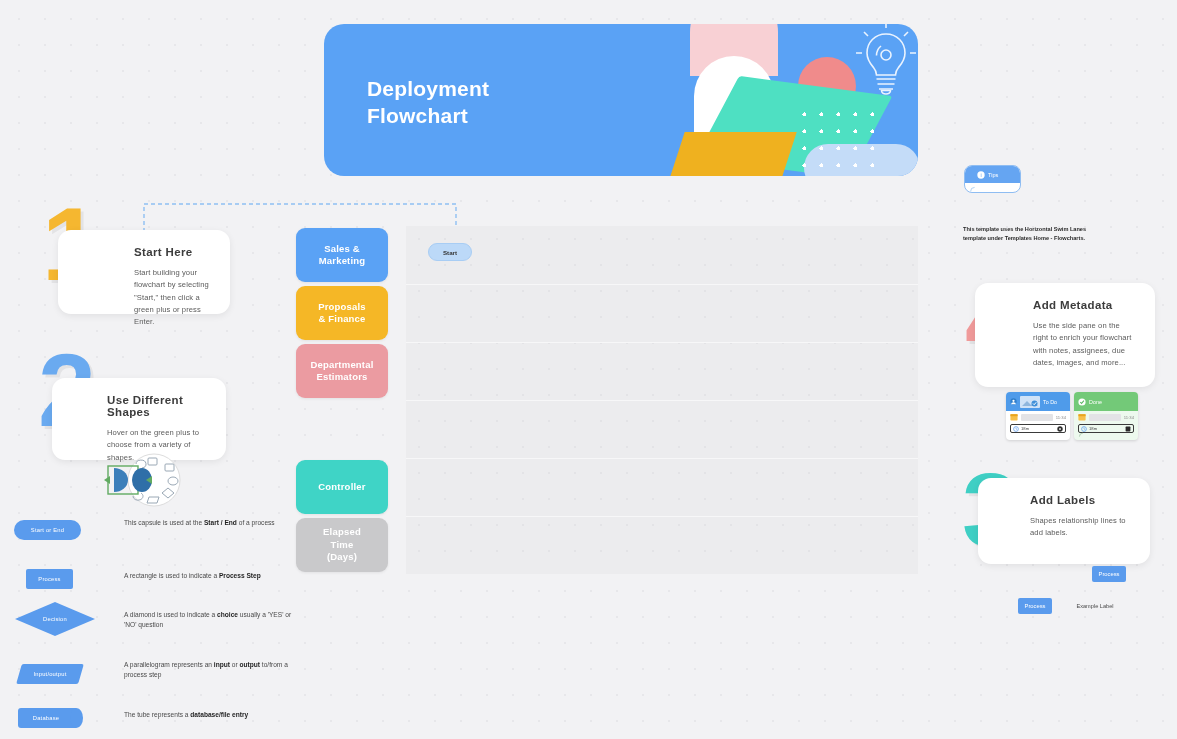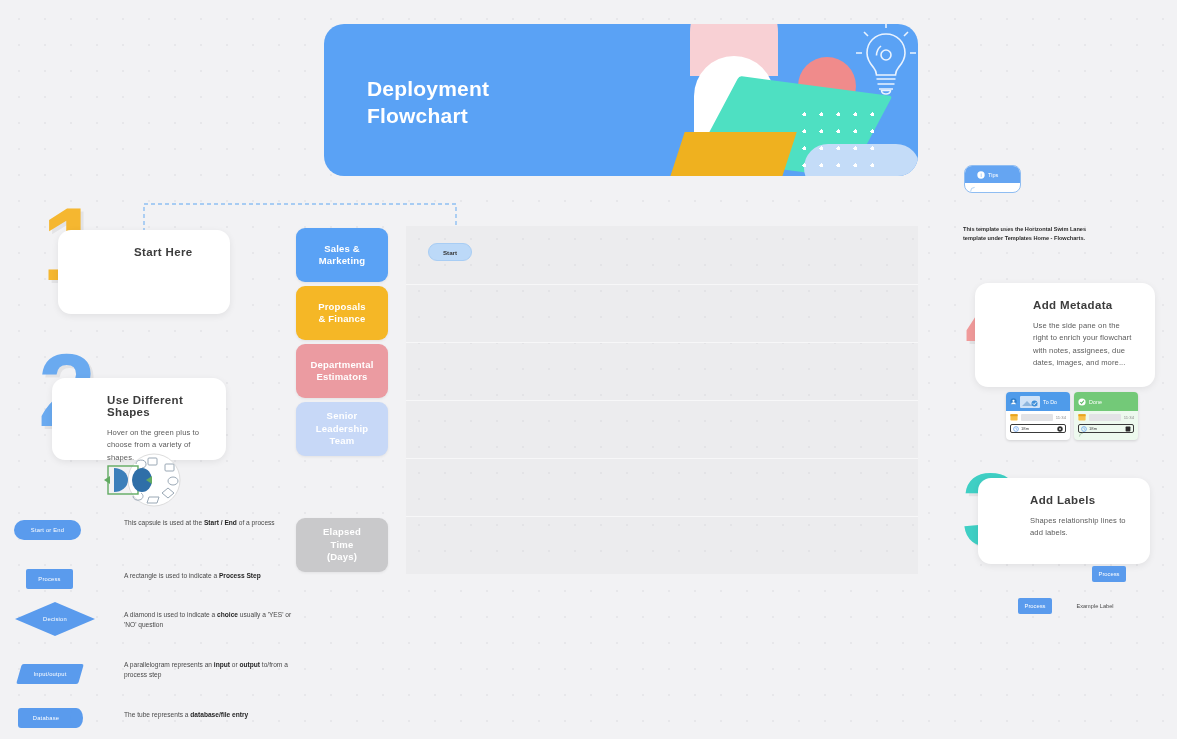--- a/index.html
+++ b/index.html
@@ -257,20 +257,21 @@
   <path d="M316 50 l-4 -7 h8 z" fill="#8fc0f2"></path>
 </svg>
 
 <div class="bignum" id="num1">1</div>
 <div class="bignum" id="num2">2</div>
 <div class="bignum" id="num3">3</div>
 <div class="bignum" id="num4">4</div>
 
 <div class="infocard" id="card1">
   <div class="ctitle">Start Here</div>
+  <div class="cbody">Start building your flowchart by selecting "Start," then click a green plus or press Enter.</div>
 </div>
 
 <div class="infocard" id="card2">
   <div class="ctitle">Use Different Shapes</div>
   <div class="cbody">Hover on the green plus to choose from a variety of shapes.</div>
 </div>
 
 <div class="infocard" id="card3">
   <div class="ctitle">Add Labels</div>
   <div class="cbody">Shapes relationship lines to add labels.</div>
@@ -310,23 +311,21 @@
   <div class="lane-sep" style="top:174px"></div>
   <div class="lane-sep" style="top:232px"></div>
   <div class="lane-sep" style="top:290px"></div>
 
   <div class="lane-label" style="top:2px;   height:54px; background:#5aa2f5;">Sales &amp;
 Marketing</div>
   <div class="lane-label" style="top:118px; height:54px; background:#eb9ba1;">Departmental
 Estimators</div>
   <div class="lane-label" style="top:60px;  height:54px; background:#f5b726;">Proposals
 &amp; Finance</div>
-  <div class="lane-label" style="top:176px; height:54px; background:#c7d8f7;">Senior
-Leadership
-Team</div>
+  <div class="lane-label" style="top:234px; height:54px; background:#3fd4c6;">Controller</div>
   <div class="lane-label" style="top:292px; height:54px; background:#c9c9cb;">Elapsed
 Time
 (Days)</div>
 </div>
 
 <div id="start-node">Start</div>
 
 <div id="legend">
 
   <div class="leg-row" style="top:0">

